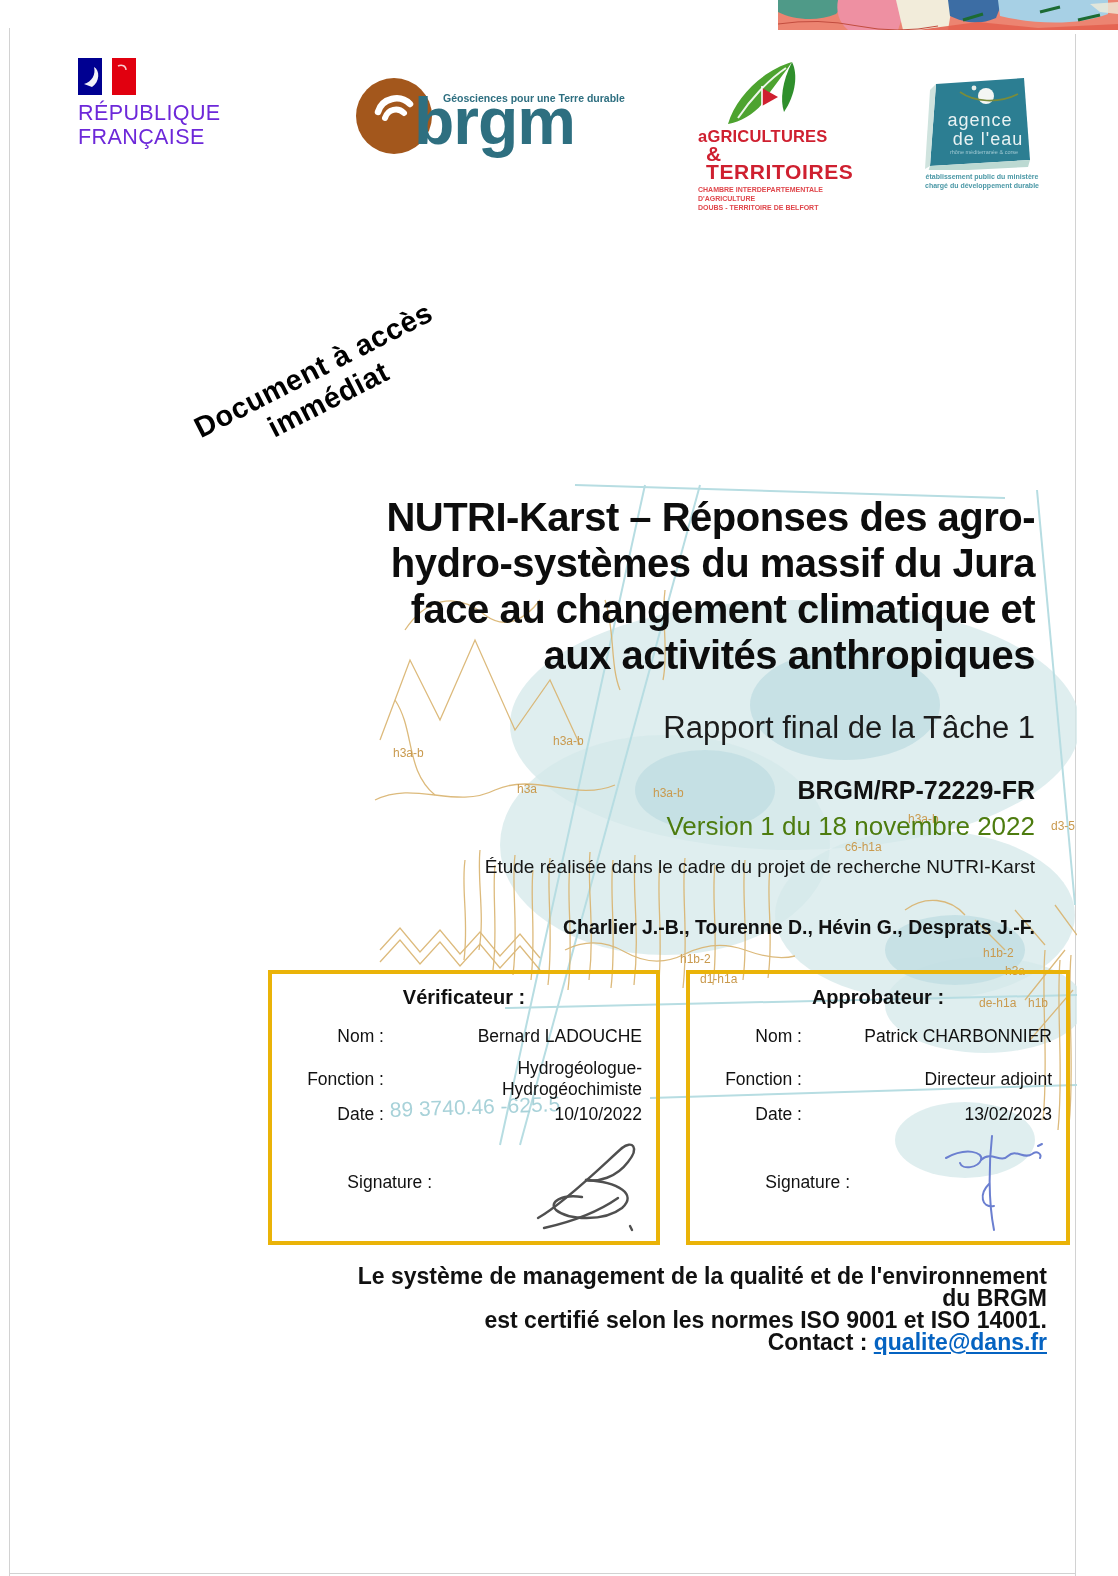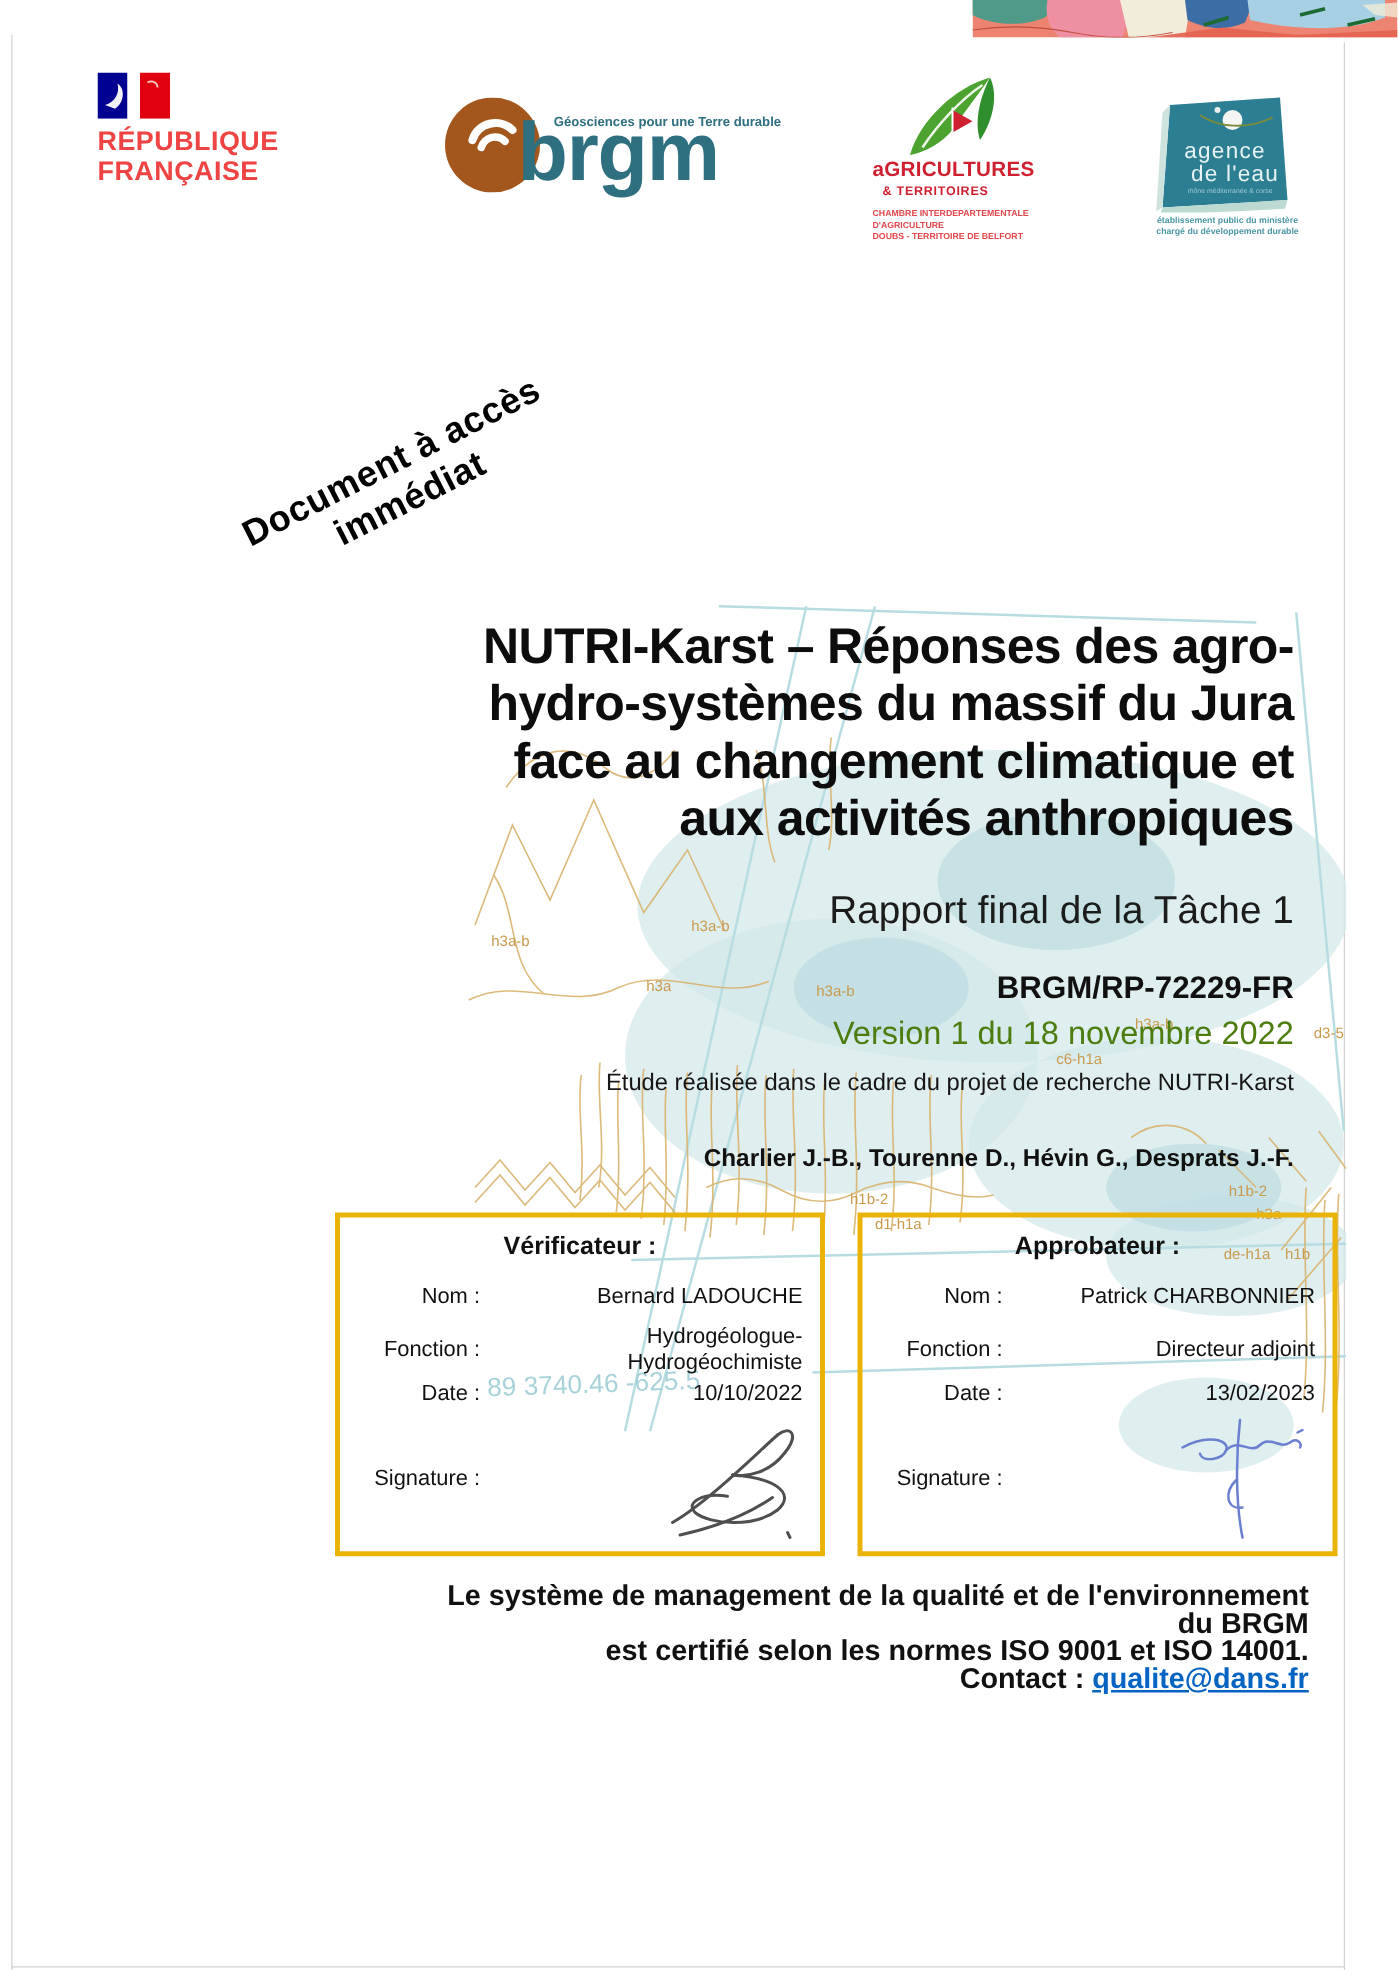--- a/index.html
+++ b/index.html
@@ -11,32 +11,32 @@
   .edge-left{left:9px;top:28px;width:1px;bottom:0;}
   .edge-right{left:1075px;top:34px;width:1px;bottom:0;}
   .edge-bottom{left:9px;top:1573px;height:1px;width:1066px;}
 
   
   .map-strip{position:absolute;left:778px;top:0;width:340px;height:30px;}
 
   
   .rf-logo{position:absolute;left:78px;top:58px;width:170px;}
   .rf-flag{width:58px;height:37px;display:block;}
-  .rf-name{font-weight:bold;font-size:21.5px;line-height:24px;letter-spacing:.4px;color:#ef4444;margin-top:6px;white-space:pre-line;}
+  .rf-name{font-weight:normal;font-size:21.5px;line-height:24px;letter-spacing:.4px;color:#6d28d9;margin-top:6px;white-space:pre-line;}
   .rf-motto{font-family:"Liberation Serif",serif;font-style:italic;font-size:13.5px;line-height:21px;color:#222;margin-top:8px;white-space:pre-line;}
 
   .brgm-logo{position:absolute;left:356px;top:76px;width:270px;height:110px;}
   .brgm-circle{position:absolute;left:0;top:2px;width:76px;height:76px;}
   .brgm-word{position:absolute;left:58px;top:12px;font-weight:bold;font-size:66px;letter-spacing:-1px;color:#2e6f80;line-height:1;}
   .brgm-tagline{position:absolute;left:87px;top:16px;width:200px;font-weight:bold;font-size:10.5px;color:#2e6f80;}
 
   .chambre-logo{position:absolute;left:698px;top:60px;width:150px;}
   .chambre-graphic{display:block;margin-left:18px;}
   .chambre-l1{font-weight:bold;font-size:16.5px;letter-spacing:.2px;color:#cf2030;line-height:17px;}
-  .chambre-l2{font-weight:bold;font-size:10px;letter-spacing:.6px;color:#cf2030;line-height:18px;margin-left:8px;}
+  .chambre-l2{font-weight:bold;font-size:21px;letter-spacing:.6px;color:#cf2030;line-height:18px;margin-left:8px;}
   .chambre-sub{font-size:7px;font-weight:bold;line-height:9px;color:#e0474c;margin-top:4px;white-space:pre-line;}
 
   .agence-logo{position:absolute;left:912px;top:74px;width:140px;}
   .agence-sub{font-size:7px;font-weight:bold;line-height:9px;color:#4b98a6;margin-top:2px;text-align:center;white-space:pre-line;width:140px;}
 
   
   .watermark{position:absolute;left:131px;top:352px;width:380px;text-align:center;
     font-weight:bold;font-size:29px;letter-spacing:.5px;color:#000;
     transform:rotate(-27deg);}
 
@@ -54,21 +54,21 @@
 
   
   .sig-box{position:absolute;top:970px;height:267px;border:4px solid #eab308;background:transparent;}
   .box-verifier{left:268px;width:384px;}
   .box-approver{left:686px;width:376px;}
   .box-heading{position:absolute;top:12px;left:0;right:0;text-align:center;font-weight:bold;font-size:20px;}
   .box-row{position:absolute;left:0;right:0;display:flex;align-items:center;}
   .row-nom{top:52px;}
   .row-fonction{top:82px;min-height:46px;}
   .row-date{top:130px;}
-  .row-sig{top:198px;}
+  .row-sig{top:198px;padding-left:48px;}
   .box-label{width:112px;text-align:right;font-size:17.5px;flex:none;}
   .box-value{flex:1;text-align:right;padding-right:14px;font-size:17.5px;white-space:pre-line;line-height:21px;}
   .sig-img{position:absolute;}
   .sig1{right:8px;top:166px;width:122px;height:94px;}
   .sig2{right:20px;top:158px;width:112px;height:104px;}
 
   
   .footer{position:absolute;right:71px;top:1265px;width:700px;text-align:right;
     font-weight:bold;font-size:23px;line-height:22px;color:#111;}
   .footer .email-link{color:#0563c1;text-decoration:underline;cursor:pointer;}

